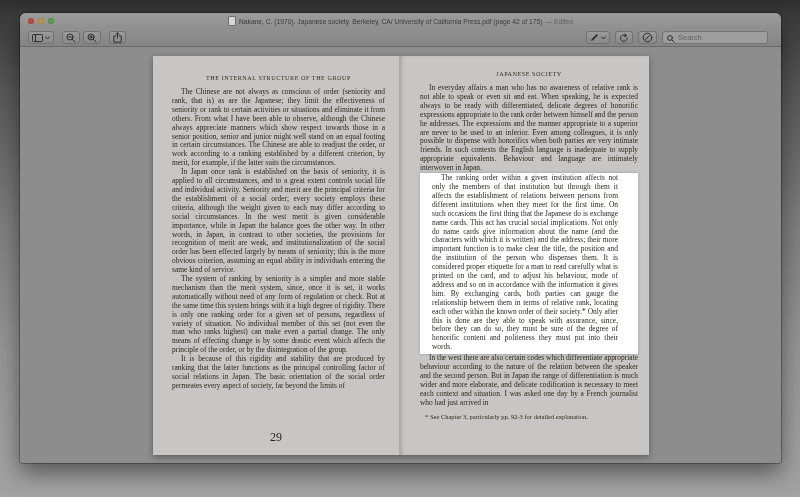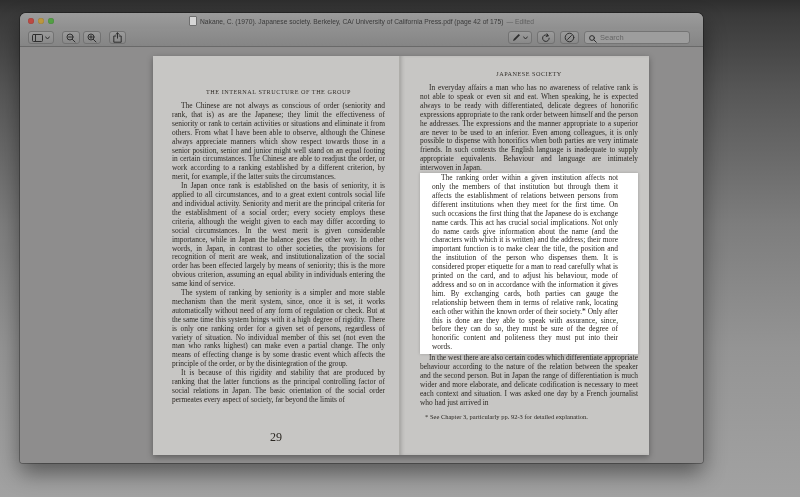--- a/index.html
+++ b/index.html
@@ -2,21 +2,21 @@
 <html><head>
 <meta charset="utf-8">
 <style>
   html,body{margin:0;padding:0;}
   body{
     width:800px;height:497px;overflow:hidden;position:relative;
     font-family:"Liberation Sans",sans-serif;
     background:linear-gradient(180deg,#2e2e2e 0%,#3a3a3a 3%,#565656 18%,#7d7d7d 45%,#949494 70%,#a2a2a2 100%);
   }
   .window{
-    position:absolute;left:20px;top:13px;width:683px;height:450px;
+    position:absolute;left:20px;top:13px;width:761px;height:450px;
     border-radius:6px 6px 3px 3px;overflow:hidden;background:#8e8d8d;
     box-shadow:0 0 0 1px rgba(0,0,0,0.28),0 10px 22px rgba(0,0,0,0.45);
   }
   .titlebar{
     height:16px;background:linear-gradient(#9c9c9c,#8f8f8f);
     position:relative;display:flex;align-items:center;justify-content:center;
   }
   .traffic{position:absolute;left:8px;top:5px;display:flex;gap:4px;}
   .light{width:6px;height:6px;border-radius:50%;display:block;box-shadow:inset 0 0 1px rgba(0,0,0,0.4);}
   .l-red{background:#bd4a42;} .l-yellow{background:#bd973e;} .l-green{background:#53a045;}
@@ -45,21 +45,21 @@
     flex:1;min-width:0;border:none;outline:none;background:transparent;
     font-size:7.5px;color:#4a4a4a;font-family:"Liberation Sans",sans-serif;padding:0;
   }
   .search input::placeholder{color:#666666;}
   .content{position:absolute;top:34px;left:0;right:0;bottom:0;background:#8e8d8d;}
   .spread{position:absolute;left:133px;top:9px;display:flex;box-shadow:0 2px 6px rgba(0,0,0,0.35);}
   .page{
     height:399px;background:#c7c6c4;color:#2b2722;box-sizing:border-box;position:relative;
     font-family:"Liberation Serif",serif;font-size:7.45px;line-height:8.9px;text-align:justify;
   }
-  .page-left{width:247px;padding:32px 14px 0 19px;border-right:1px solid #aeada9;}
+  .page-left{width:247px;padding:18px 14px 0 19px;border-right:1px solid #aeada9;}
   .page-right{width:249px;padding:14px 11px 0 20px;box-shadow:inset 3px 0 4px -2px rgba(0,0,0,0.22);}
   .page-header{
     text-align:center;font-size:6.2px;letter-spacing:0.5px;white-space:nowrap;
     color:#332f2a;margin:0 0 7px 0;line-height:7px;
   }
   .page p{margin:0;}
   .indent{text-indent:9px;}
   .hl{
     background:#ffffff;
     margin:0 -11px 0 -12px;padding:1px 20px 2px 12px;

